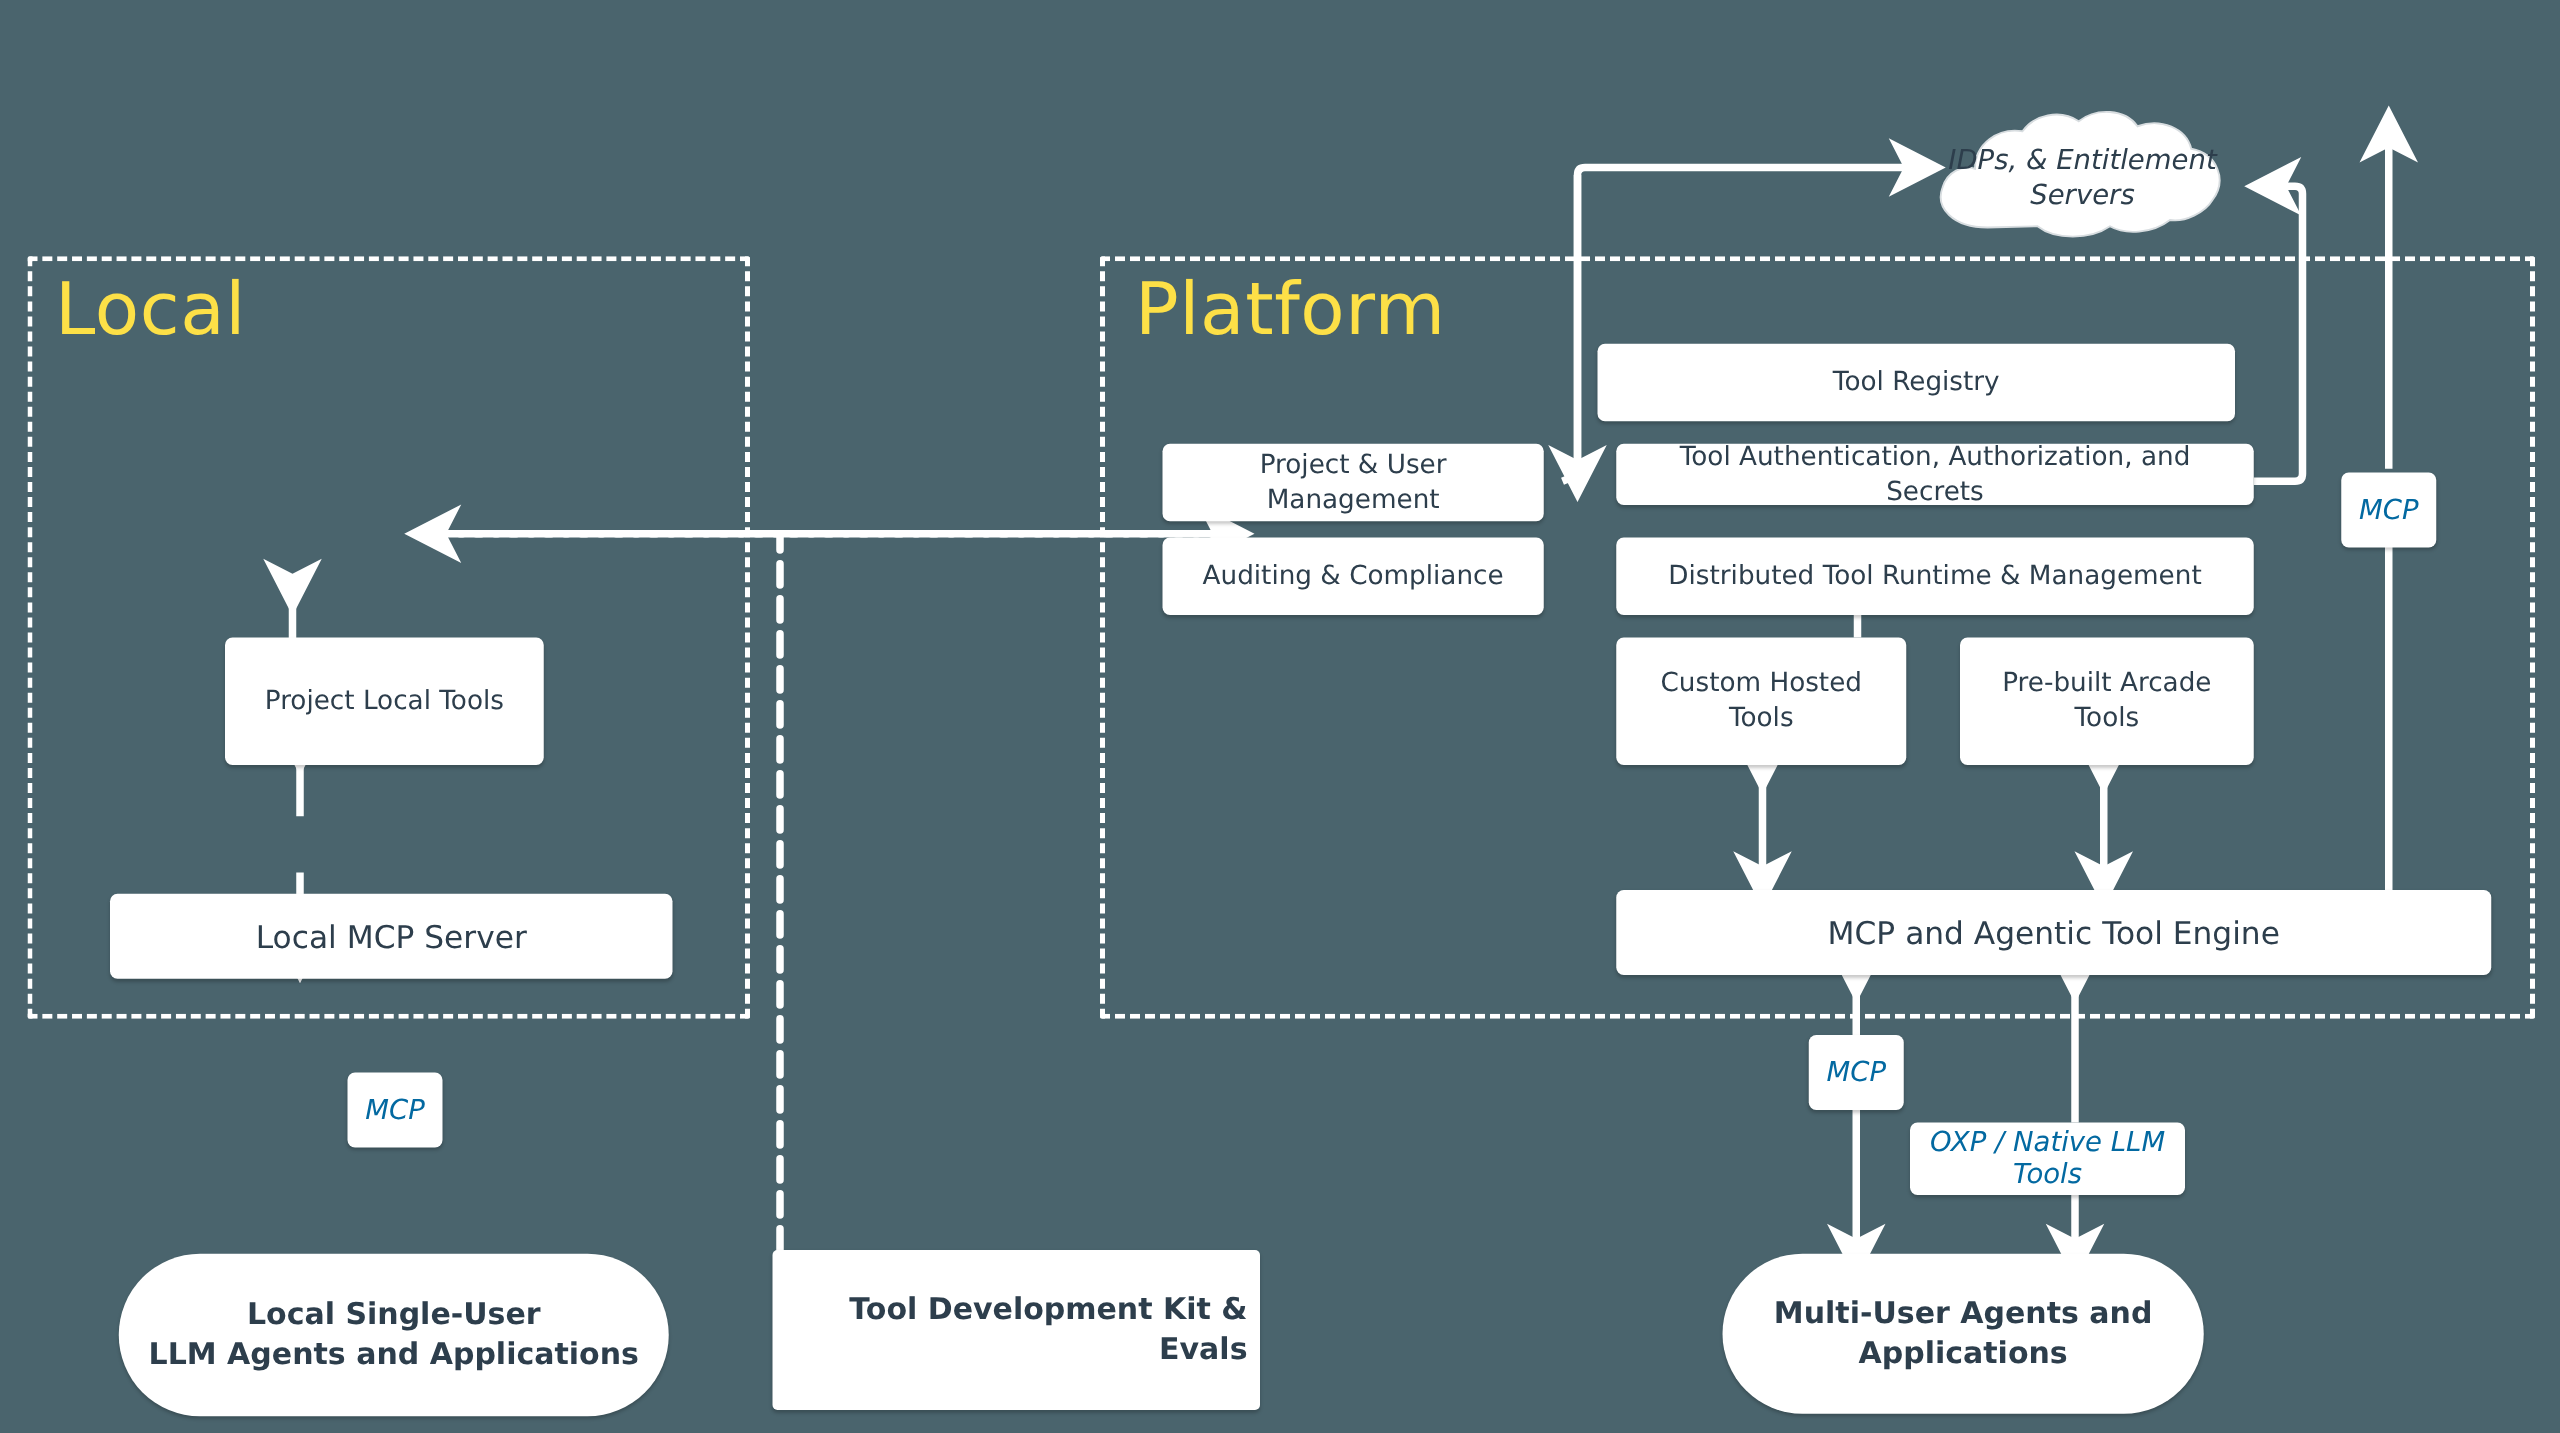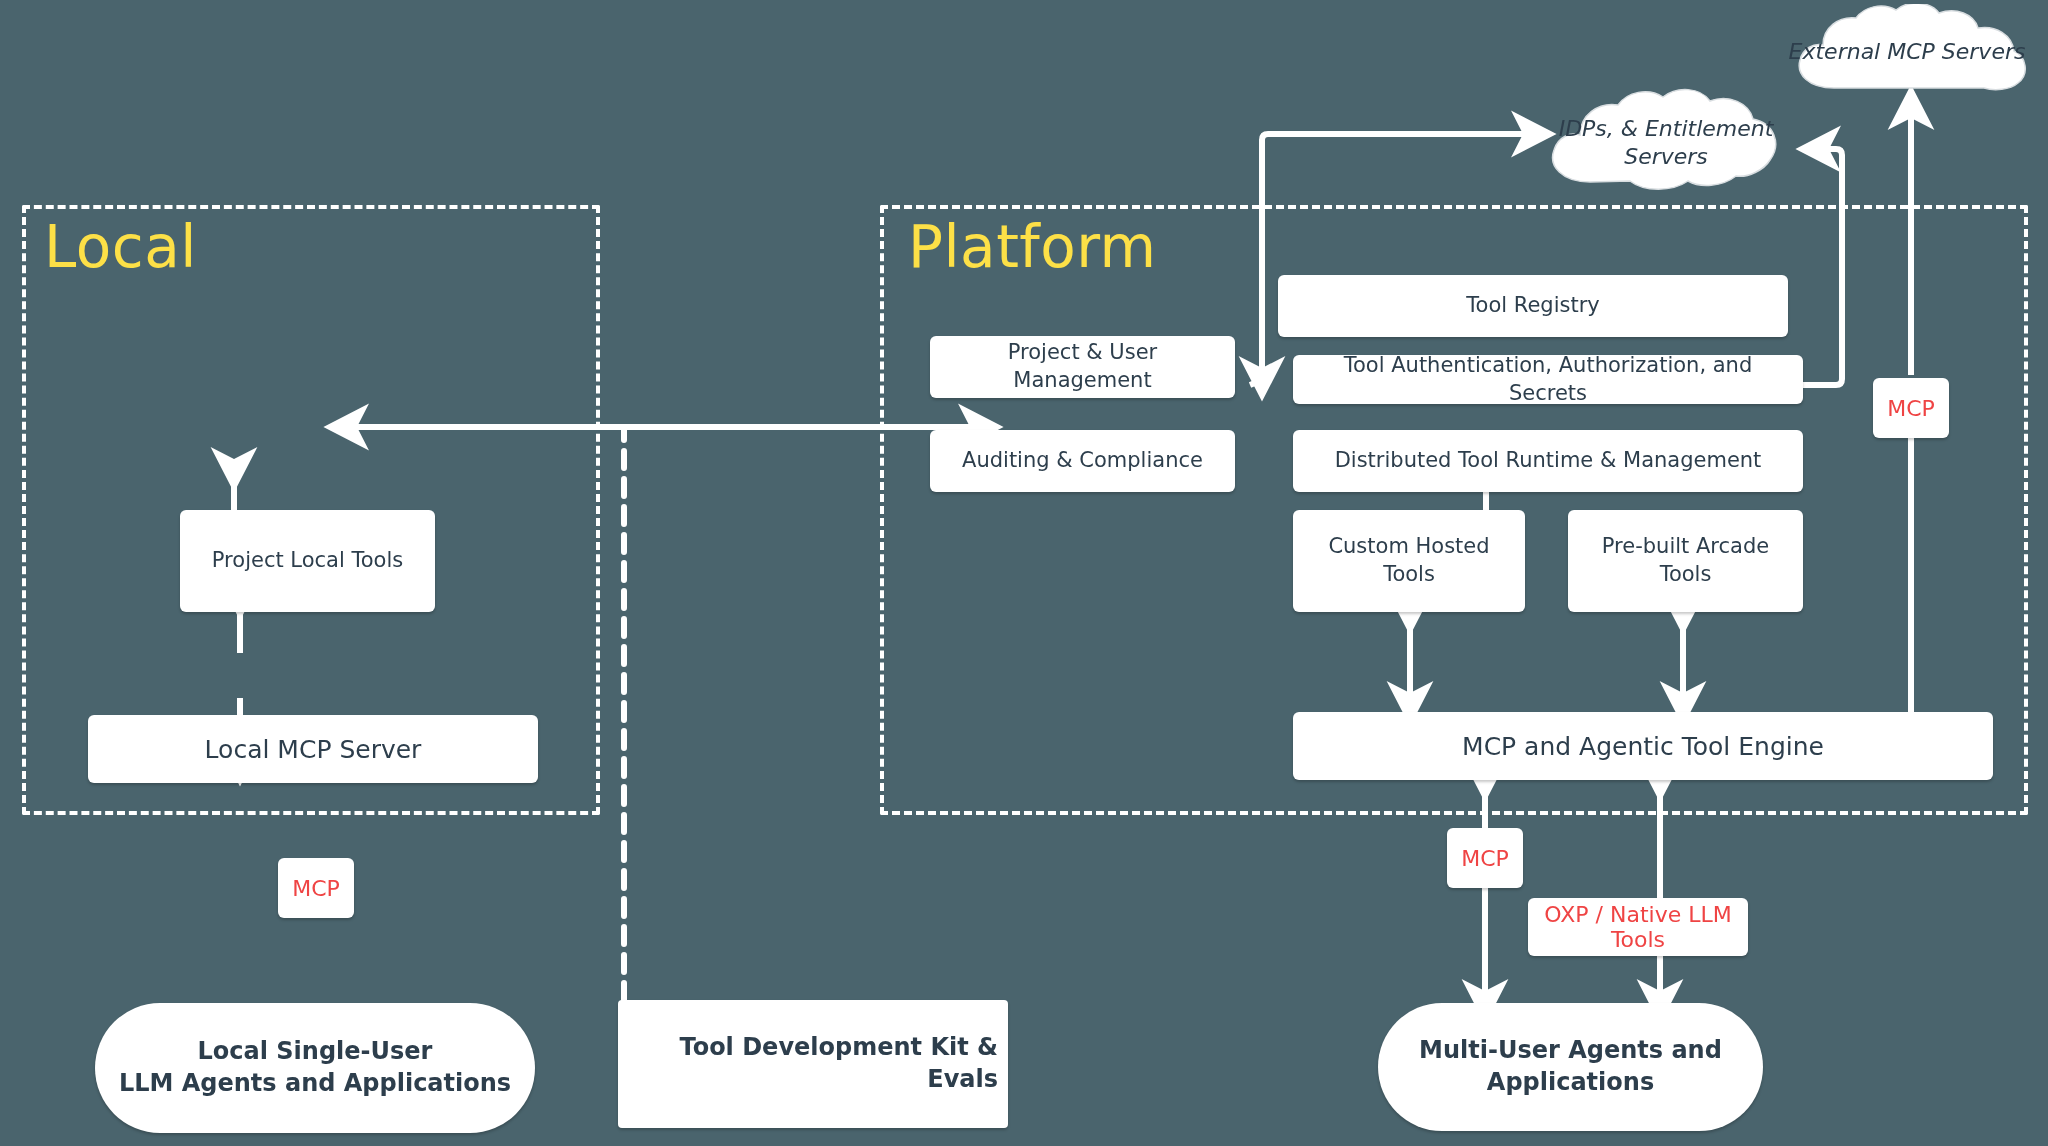--- a/index.html
+++ b/index.html
@@ -67,22 +67,23 @@
   }
   .label-chip {
     position: absolute;
     background: #ffffff;
     border-radius: 6px;
     box-sizing: border-box;
     display: flex;
     align-items: center;
     justify-content: center;
     text-align: center;
-    color: #ef4444;
+    color: #0369a1;
     font-size: 22px;
+    font-style: italic;
     box-shadow: 0 2px 3px rgba(0,0,0,0.22);
   }
 
   
   .cloud {
     position: absolute;
   }
   .cloud .cloud-text {
     position: absolute;
     left: 0;
@@ -168,36 +169,20 @@
       <line x1="1660" y1="950" x2="1660" y2="1003" marker-end="url(#ah)"></line>
     </g>
   </svg>
 
   <div class="zone" style="left:22px; top:205px; width:578px; height:610px;"></div>
   <div class="zone-title" style="left:44px; top:218px;">Local</div>
 
   <div class="zone" style="left:880px; top:205px; width:1148px; height:610px;"></div>
   <div class="zone-title" style="left:908px; top:218px;">Platform</div>
 
-  <div class="cloud" style="left:1778px; top:4px; width:258px; height:100px;">
-    <svg width="258" height="100" viewBox="0 0 258 100" xmlns="http://www.w3.org/2000/svg">
-      <path d="M56,84
-               C30,84 18,70 22,56
-               C25,44 36,39 45,41
-               C45,24 60,12 78,14
-               C86,3 104,-2 118,6
-               C130,-4 152,-3 161,9
-               C178,3 196,10 200,24
-               C218,21 234,31 236,47
-               C248,52 252,70 240,79
-               C232,86 216,87 206,84
-               Z" fill="#ffffff" stroke="#d8dde0" stroke-width="1.5"></path>
-    </svg>
-    <div class="cloud-text" style="top:34px;">External MCP Servers</div>
-  </div>
 
   <div class="cloud" style="left:1532px; top:88px; width:268px; height:110px;">
     <svg width="268" height="110" viewBox="0 0 268 110" xmlns="http://www.w3.org/2000/svg">
       <path d="M58,94
                C30,94 16,78 22,62
                C26,49 38,44 48,47
                C48,27 66,14 86,17
                C95,4 116,-1 131,9
                C145,-2 168,-1 178,13
                C197,6 217,15 221,31
@@ -217,21 +202,21 @@
 
   <div class="label-chip" style="left:278px; top:858px; width:76px; height:60px;">MCP</div>
 
   <div class="box bold" style="left: 95px; top: 1003px; width: 440px; height: 130px; flex-direction: column; border-radius: 999px;">
     <span>Local Single-User</span>
     <span>LLM Agents and Applications</span>
   </div>
 
   <div class="box bold" style="left:618px; top:1000px; width:390px; height:128px; border-radius:4px;">Tool Development Kit &amp; Evals</div>
 
-  <div class="box" style="left:930px; top:336px; width:305px; height:62px;">Project &amp; User Management</div>
+  <div class="box" style="left:930px; top:355px; width:305px; height:62px;">Project &amp; User Management</div>
 
   <div class="box" style="left:930px; top:430px; width:305px; height:62px;">Auditing &amp; Compliance</div>
 
   <div class="box" style="left:1278px; top:275px; width:510px; height:62px;">Tool Registry</div>
 
   <div class="box" style="left:1293px; top:355px; width:510px; height:49px;">Tool Authentication, Authorization, and Secrets</div>
 
   <div class="box" style="left:1293px; top:430px; width:510px; height:62px;">Distributed Tool Runtime &amp; Management</div>
 
   <div class="box" style="left:1293px; top:510px; width:232px; height:102px;">Custom Hosted Tools</div>

